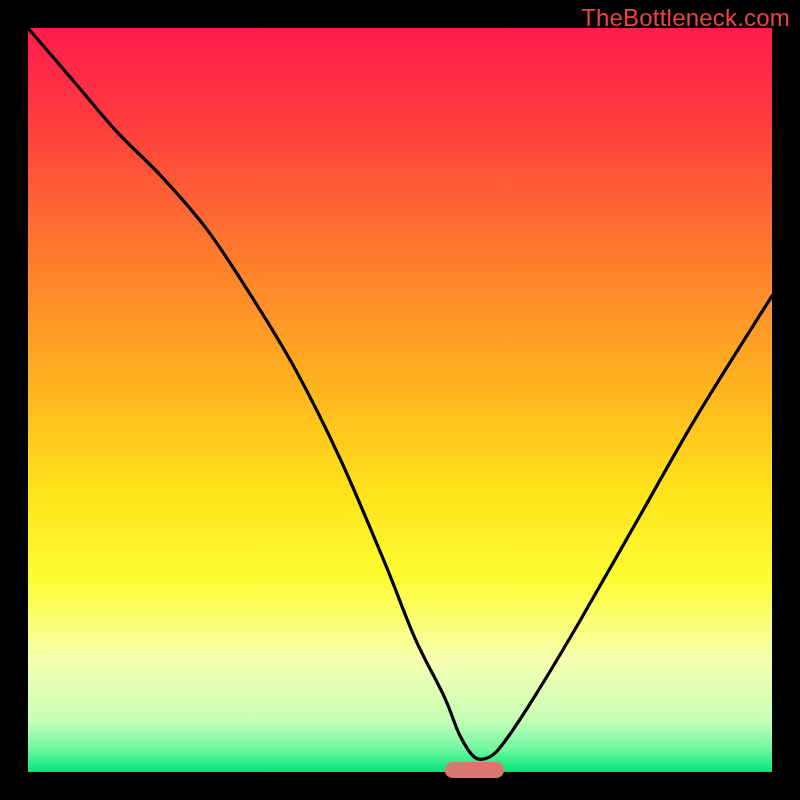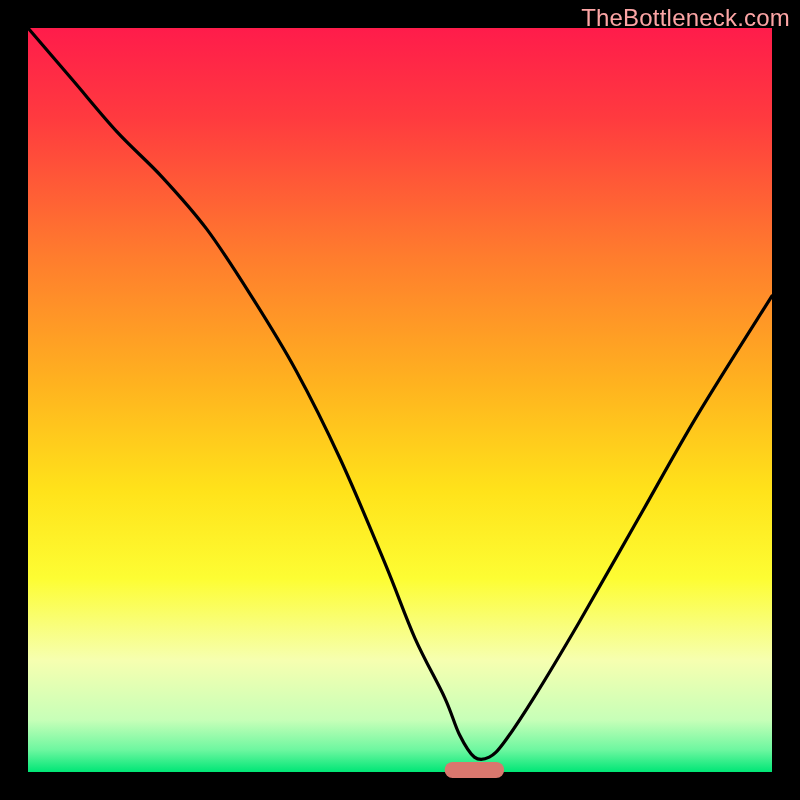--- a/index.html
+++ b/index.html
@@ -13,21 +13,21 @@
   .frame {
     position: relative;
     width: 800px;
     height: 800px;
     background: #000;
   }
   .watermark {
     position: absolute;
     top: 4px;
     right: 10px;
-    color: #fca5a5;
+    color: #ef4444;
     font-size: 24px;
     font-weight: 500;
     letter-spacing: 0.2px;
     z-index: 3;
   }
   svg {
     position: absolute;
     top: 0;
     left: 0;
   }

